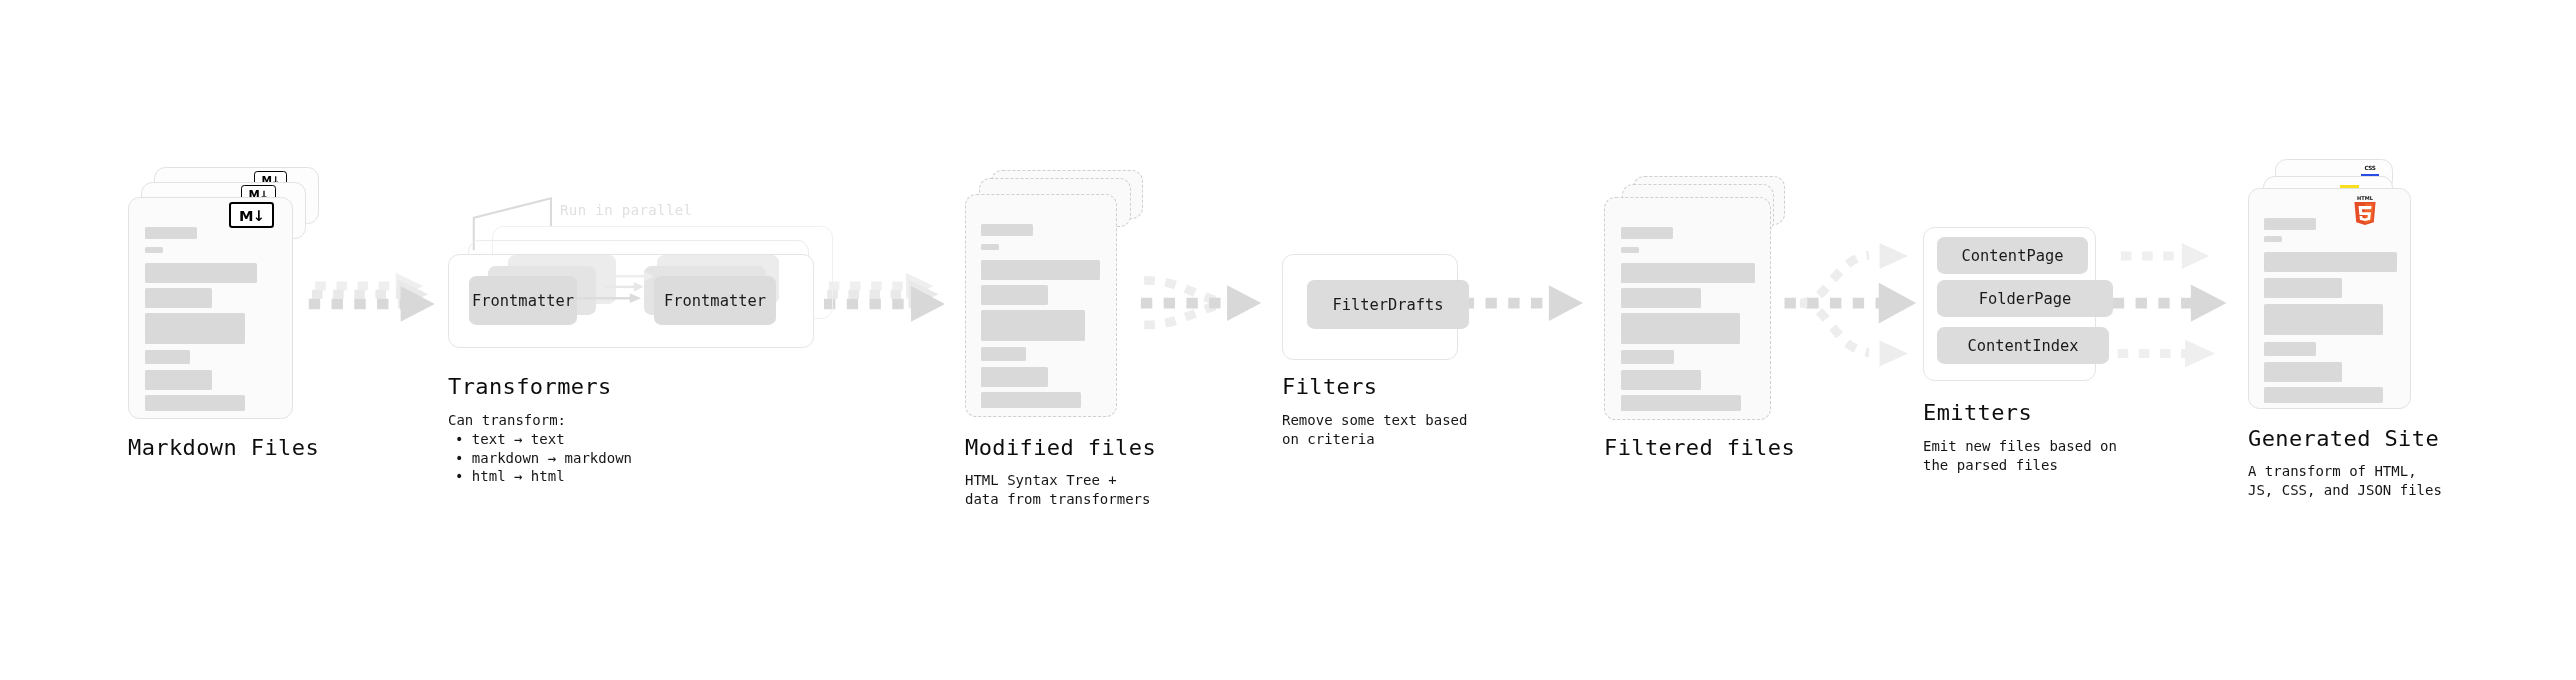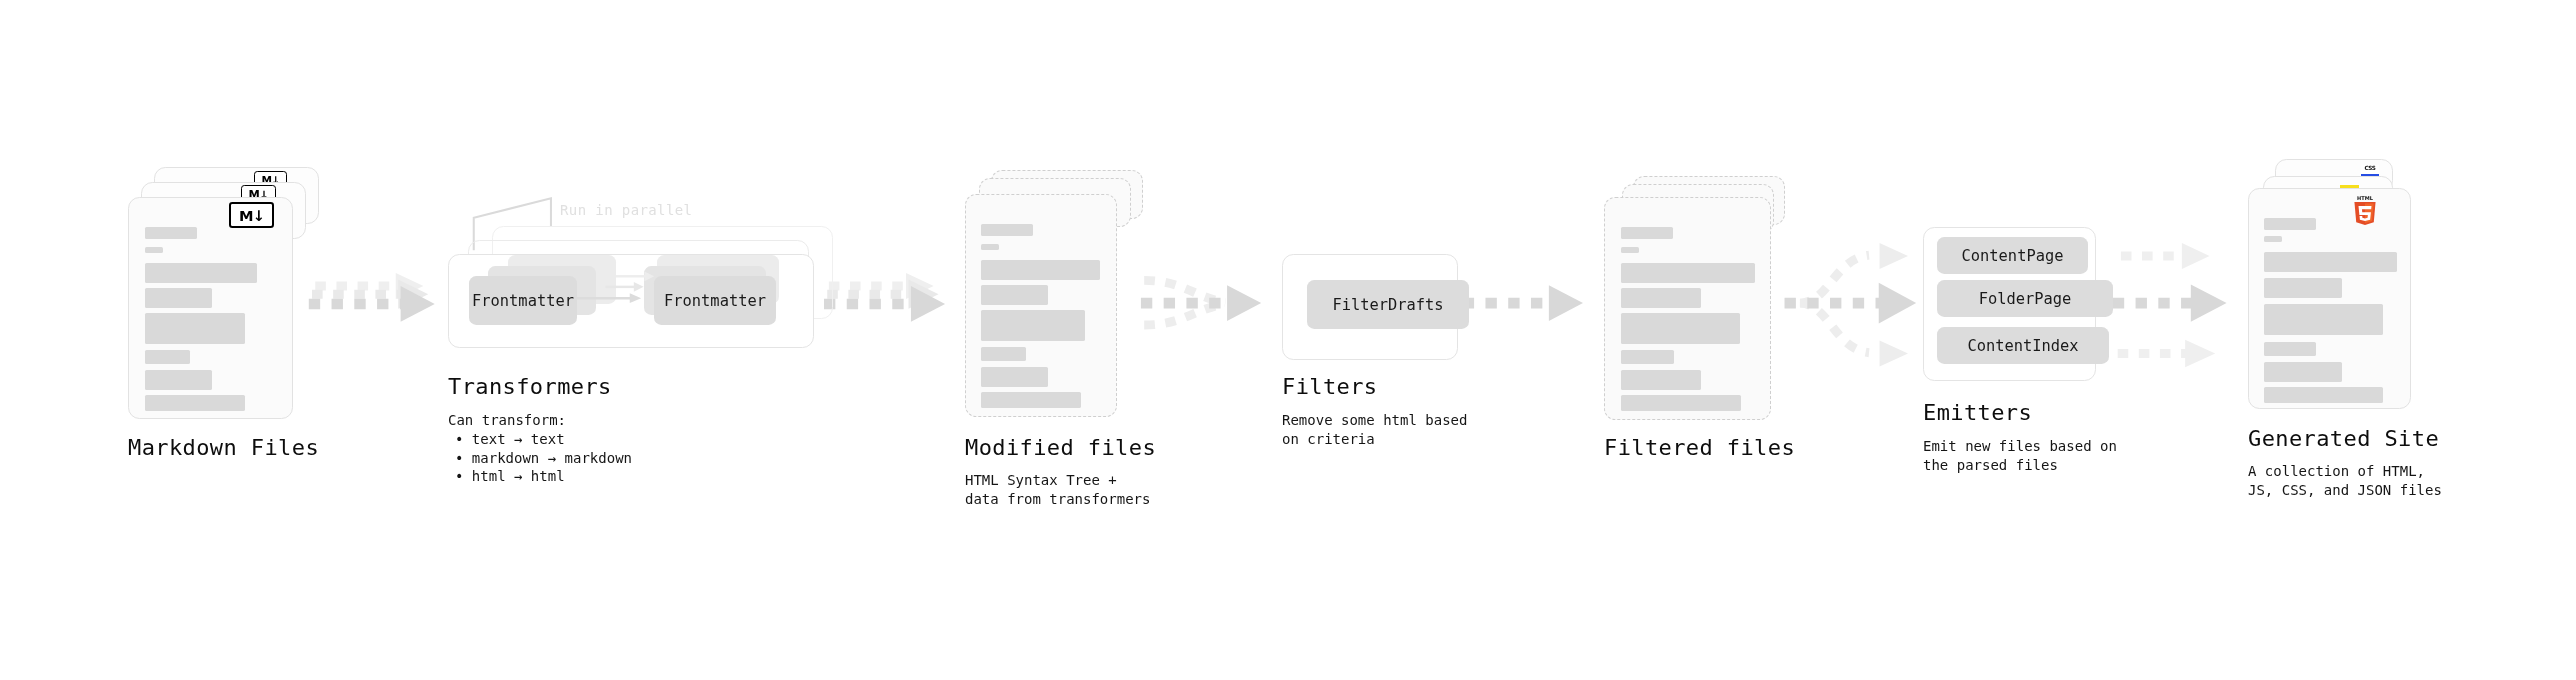--- a/index.html
+++ b/index.html
@@ -221,21 +221,21 @@
   </div>
   <div class="title" style="left:965px;top:435px;">Modified files</div>
   <div class="sub" style="left:965px;top:471px;">HTML Syntax Tree +
 data from transformers</div>
 
   <div>
     <div class="groupbox" style="left:1282px;top:254px;width:176px;height:106px;"></div>
     <div class="pill" style="left:1307px;top:280px;width:162px;height:49px;">FilterDrafts</div>
   </div>
   <div class="title" style="left:1282px;top:374px;">Filters</div>
-  <div class="sub" style="left:1282px;top:411px;">Remove some html based
+  <div class="sub" style="left:1282px;top:411px;">Remove some text based
 on criteria</div>
 
   <div class="cardstack">
     <div class="card dashed" style="left:1633px;top:176px;width:152px;height:49px;"></div>
     <div class="card dashed" style="left:1622px;top:184px;width:152px;height:49px;"></div>
     <div class="card dashed" style="left:1604px;top:197px;width:167px;height:223px;">
       <div class="card-inner">
         <div class="sk" style="left:16.3px;top:29px;width:52px;height:12.2px;"></div>
         <div class="sk" style="left:16.3px;top:49px;width:18px;height:5.7px;"></div>
         <div class="sk" style="left:16.3px;top:65px;width:134px;height:19.5px;"></div>
@@ -284,17 +284,17 @@
     </div>
 
     <svg class="html5" style="left:2352px;top:193px;width:26px;height:32.5px;" viewBox="0 0 32 40">
       <text x="16" y="8" text-anchor="middle" font-family="DejaVu Sans, sans-serif" font-size="6.2" font-weight="bold" fill="#111">HTML</text>
       <path d="M3,11 L29,11 L26.8,36 L16,39.5 L5.2,36 Z" fill="#e44d26"></path>
       <path d="M16,13 L26.6,13 L24.7,34.5 L16,37.2 Z" fill="#f16529"></path>
       <path d="M8,16 L24,16 L23.6,20 L12.3,20 L12.6,23.6 L23.3,23.6 L22.3,32.8 L16,34.6 L9.7,32.8 L9.3,28.3 L12.6,28.3 L12.8,30.5 L16,31.4 L19.2,30.5 L19.5,27 L9.1,27 Z" fill="#ffffff"></path>
     </svg>
   </div>
   <div class="title" style="left:2248px;top:426px;">Generated Site</div>
-  <div class="sub" style="left:2248px;top:462px;">A collection of HTML,
+  <div class="sub" style="left:2248px;top:462px;">A transform of HTML,
 JS, CSS, and JSON files</div>
 
 </div>
 
 
 </body></html>

